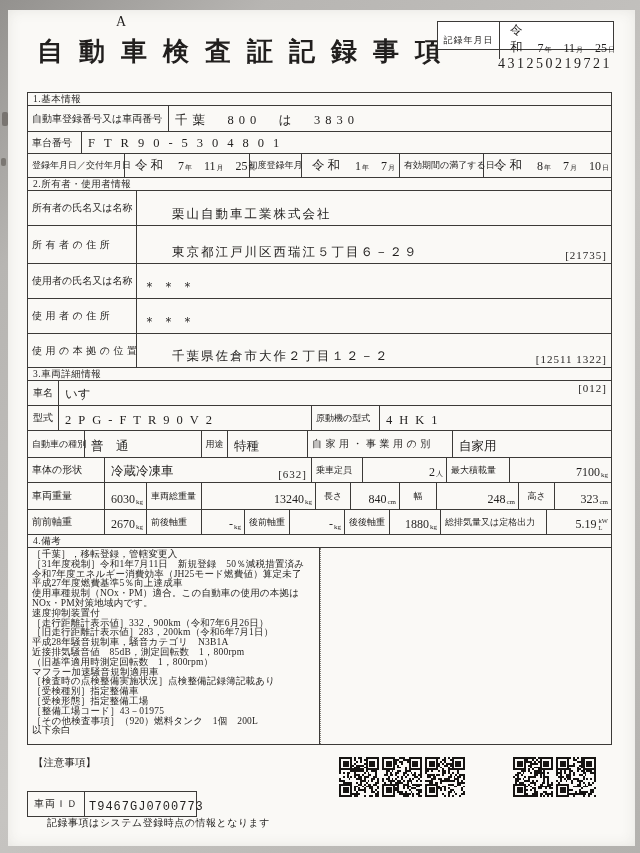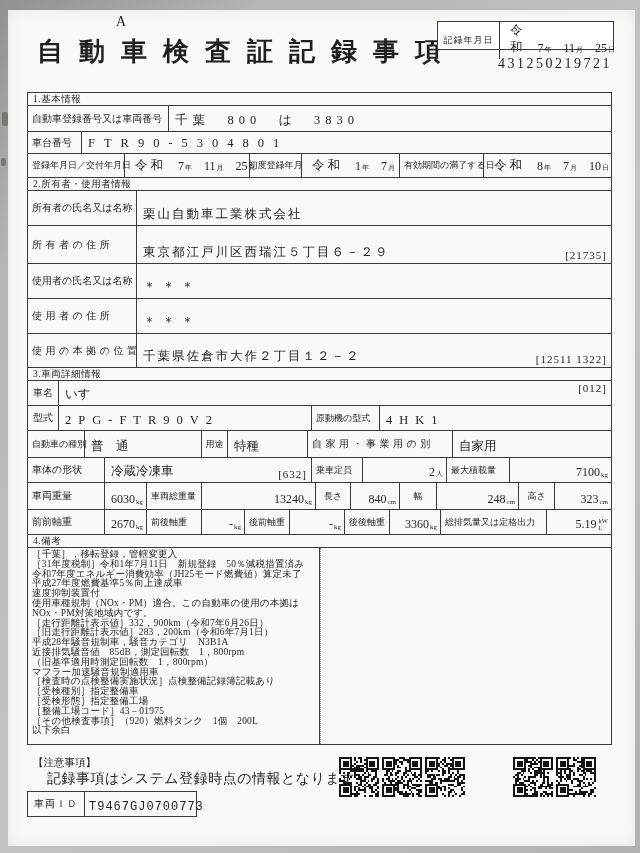--- a/index.html
+++ b/index.html
@@ -34,41 +34,41 @@
   .row{display:grid;border-bottom:1px solid var(--ln);}
   .table > :last-child{border-bottom:none;}
   .c{border-right:1px solid var(--ln);min-width:0;position:relative;box-sizing:border-box;}
   .row > .c:last-child{border-right:none;}
   .lbl{font-size:10px;display:flex;align-items:center;padding:1px 2px 1px 4px;white-space:nowrap;}
   .lbl.center{justify-content:center;padding:1px;}
   .lbl.spread{letter-spacing:3.5px;}
   .lbl.tiny{font-size:9px;}
   .val{font-size:12.5px;display:flex;align-items:flex-end;padding:0 2px 2px 6px;white-space:nowrap;}
   .val .code{margin-left:auto;font-size:11px;letter-spacing:1px;padding-right:2px;}
-  .ls2{letter-spacing:2px;} .ls5{letter-spacing:5px;} .ls7{letter-spacing:7px;} .ls9{letter-spacing:9px;}
+  .ls2{letter-spacing:2px;margin-left:29px;} .ls5{letter-spacing:5px;} .ls7{letter-spacing:7px;} .ls9{letter-spacing:9px;}
   .stars{letter-spacing:6px;font-size:13px;}
   .num{justify-content:flex-end;align-items:flex-end;padding:0 3px 2px 2px;font-size:11.5px;}
   .n{font-size:12px;} .su{font-size:7px;padding:0 0 1px 1px;}
   .dateval{display:flex;align-items:flex-end;justify-content:space-between;gap:12px;padding:0 8px 3px 10px;}
   .dateval .era{margin-right:auto;font-size:12.5px;letter-spacing:3px;}
   .dg{display:flex;align-items:flex-end;}
   .ustack{display:flex;flex-direction:column;align-items:flex-start;font-size:6.5px;line-height:6.5px;
           padding:0 0 1px 2px;}
   .topcode{position:absolute;top:1px;right:4px;font-size:11px;letter-spacing:1px;}
 
   
   .remarks{display:grid;grid-template-columns:292px 1fr;height:196px;}
   .remarks .left{padding:2px 3px 0 4px;font-size:9.5px;line-height:9.8px;white-space:normal;
                  letter-spacing:.2px;}
   .remarks .right{border-left:1px dotted #8a8780;}
   .remark-line{margin:0;}
 
   
   .notice-h{position:absolute;left:33px;top:756px;font-size:10.5px;}
-  .notice-t{position:absolute;left:47px;top:770px;font-size:14px;letter-spacing:.5px;font-family:Liberation Mono, monospace;}
+  .notice-t{position:absolute;left:47px;top:816px;font-size:10px;letter-spacing:.5px;font-family:Liberation Mono, monospace;}
   .idbox{position:absolute;left:27px;top:791px;width:170px;height:26px;border:1px solid var(--ln);
          display:grid;grid-template-columns:57px 1fr;box-sizing:border-box;}
   .idbox .ilbl{border-right:1px solid var(--ln);display:flex;align-items:center;justify-content:center;
          font-size:10px;letter-spacing:1px;}
   .idbox .ival{display:flex;align-items:flex-end;padding:0 0 2px 4px;font-size:12px;letter-spacing:1px;font-family:Liberation Mono, monospace;}
   .qr{position:absolute;width:40px;height:40px;}
   .qr svg{width:100%;height:100%;shape-rendering:crispEdges;}
 </style>
 </head>
 <body>
@@ -264,42 +264,42 @@
         <span class="n">-</span>
           <span class="su">kg</span>
       </div>
       <div class="c lbl tiny">後前軸重</div>
       <div class="c val num">
         <span class="n">-</span>
           <span class="su">kg</span>
       </div>
       <div class="c lbl tiny">後後軸重</div>
       <div class="c val num">
-        <span class="n">3360</span>
+        <span class="n">1880</span>
           <span class="su">kg</span>
       </div>
       <div class="c lbl tiny">総排気量又は定格出力</div>
       <div class="c val num">
         <span class="n">5.19</span>
         <span class="ustack">
           <span>kW</span>
           <span>L</span>
         </span>
       </div>
     </div>
 
     <div class="secbar">4.備考</div>
     <div class="row remarks">
       <div class="c left" id="remarks-left">
           <div class="remark-line">［千葉］，移転登録，管轄変更入</div>
           <div class="remark-line">［31年度税制］令和1年7月11日　新規登録　50％減税措置済み</div>
           <div class="remark-line">令和7年度エネルギー消費効率（JH25モード燃費値）算定未了</div>
           <div class="remark-line">平成27年度燃費基準5％向上達成車</div>
+          <div class="remark-line">使用車種規制（NOx・PM）適合。この自動車の使用の本拠はNOx・PM対策地域内です。</div>
           <div class="remark-line">速度抑制装置付</div>
-          <div class="remark-line">使用車種規制（NOx・PM）適合。この自動車の使用の本拠はNOx・PM対策地域内です。</div>
           <div class="remark-line">［走行距離計表示値］332，900km（令和7年6月26日）</div>
           <div class="remark-line">［旧走行距離計表示値］283，200km（令和6年7月1日）</div>
           <div class="remark-line">平成28年騒音規制車，騒音カテゴリ　N3B1A</div>
           <div class="remark-line">近接排気騒音値　85dB，測定回転数　1，800rpm</div>
           <div class="remark-line">（旧基準適用時測定回転数　1，800rpm）</div>
           <div class="remark-line">マフラー加速騒音規制適用車</div>
           <div class="remark-line">［検査時の点検整備実施状況］点検整備記録簿記載あり</div>
           <div class="remark-line">［受検種別］指定整備車</div>
           <div class="remark-line">［受検形態］指定整備工場</div>
           <div class="remark-line">［整備工場コード］43－01975</div>

